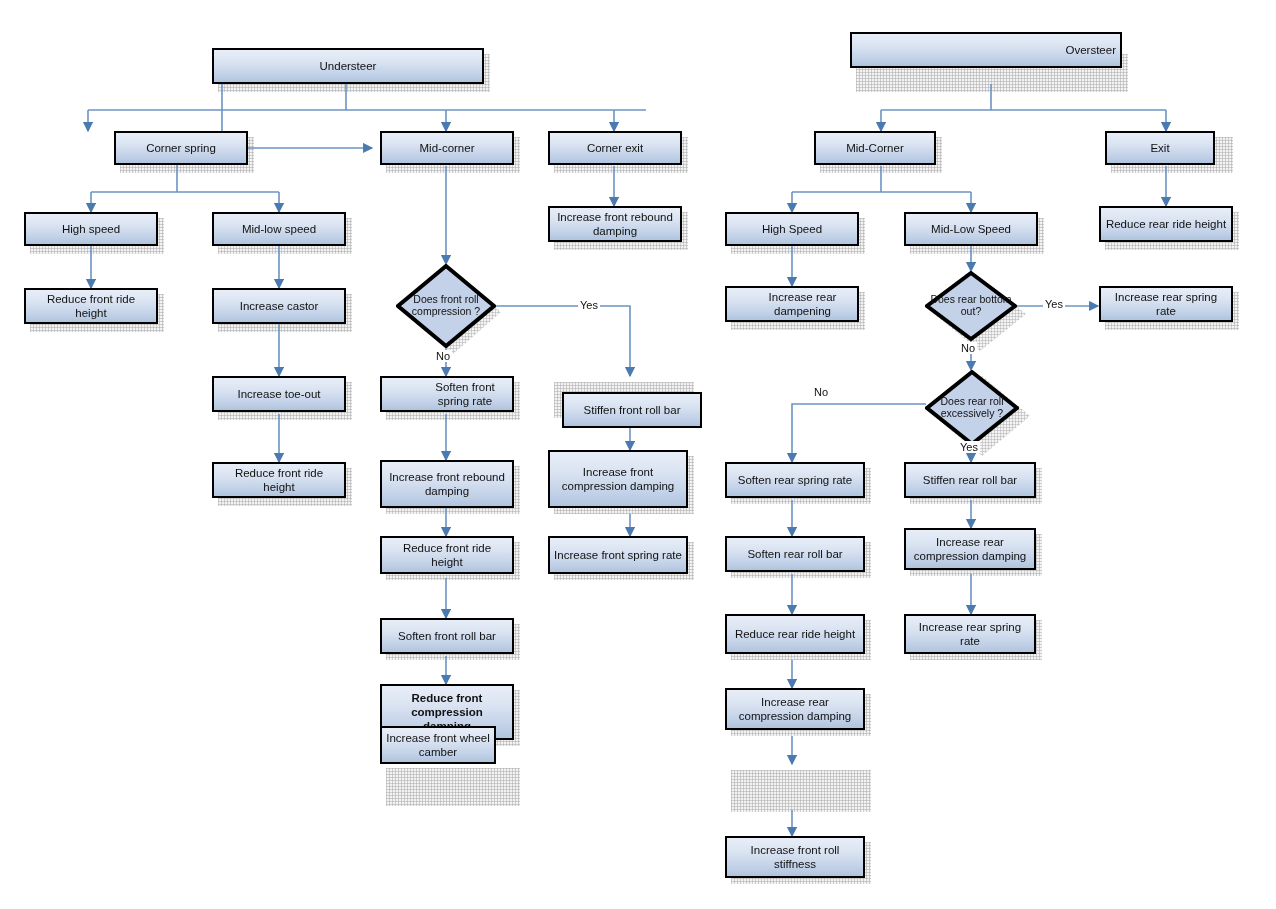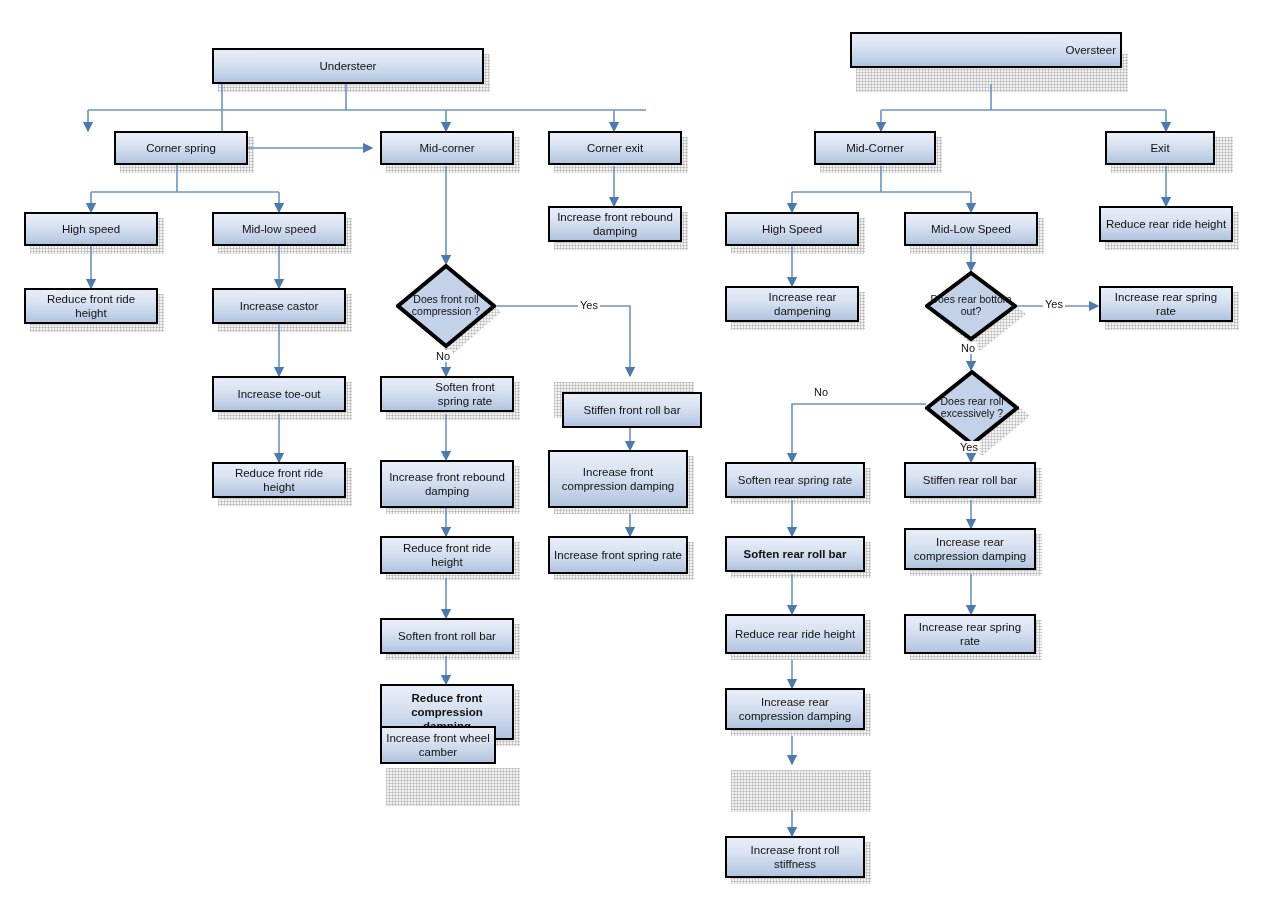--- a/index.html
+++ b/index.html
@@ -353,21 +353,21 @@
   </div>
   <span class="elabel" style="left:812px; top:386px;">No</span>
   <span class="elabel" style="left:958px; top:441px;">Yes</span>
 
   <div class="shadow" style="left:731px; top:468px; width:140px; height:36px;"></div>
   <div class="node" style="left:725px; top:462px; width:140px; height:36px;">
       <span class="lbl">Soften rear spring rate</span>
     </div>
 
   <div class="shadow" style="left:731px; top:542px; width:140px; height:36px;"></div>
-  <div class="node" style="left:725px; top:536px; width:140px; height:36px;font-weight:bold;">
+  <div class="node" style="left:725px; top:536px; width:140px; height:36px;">
       <span class="lbl">Soften rear roll bar</span>
     </div>
 
   <div class="shadow" style="left:731px; top:620px; width:140px; height:40px;"></div>
   <div class="node" style="left:725px; top:614px; width:140px; height:40px;">
       <span class="lbl">Reduce rear ride height</span>
     </div>
 
   <div class="shadow" style="left:731px; top:694px; width:140px; height:42px;"></div>
   <div class="node" style="left:725px; top:688px; width:140px; height:42px;">

